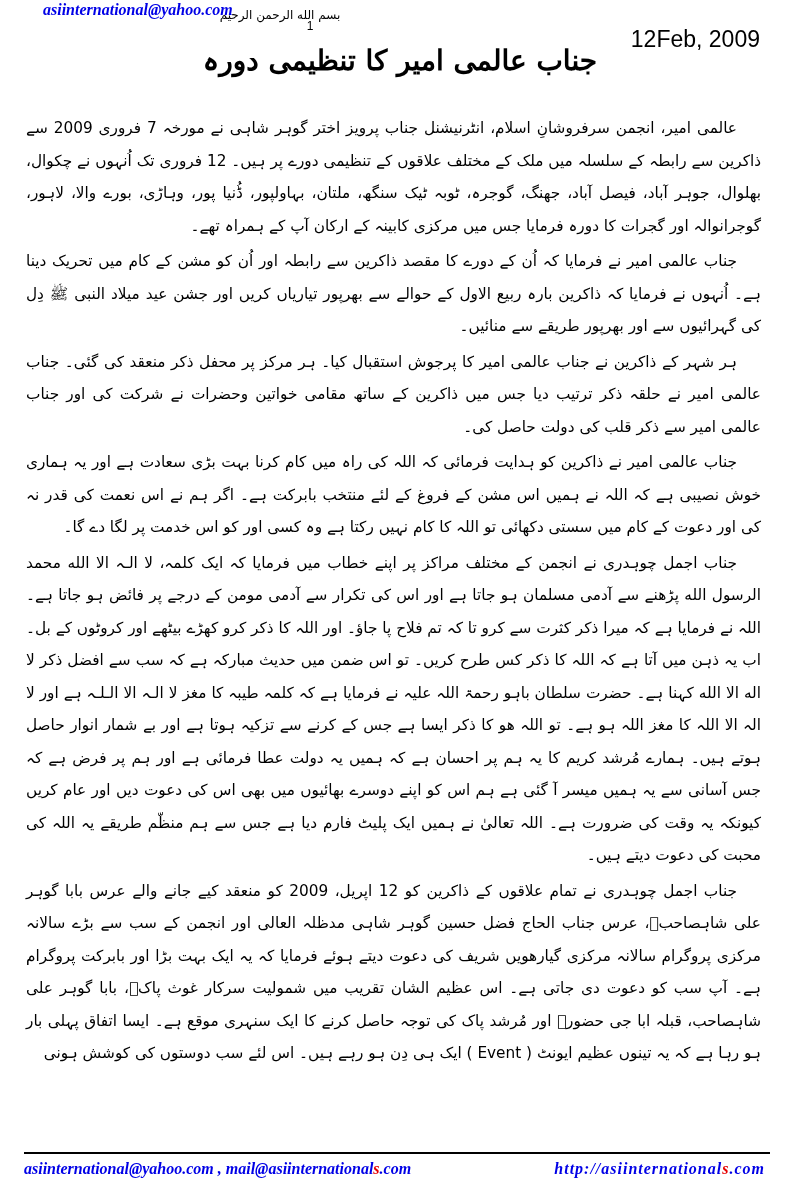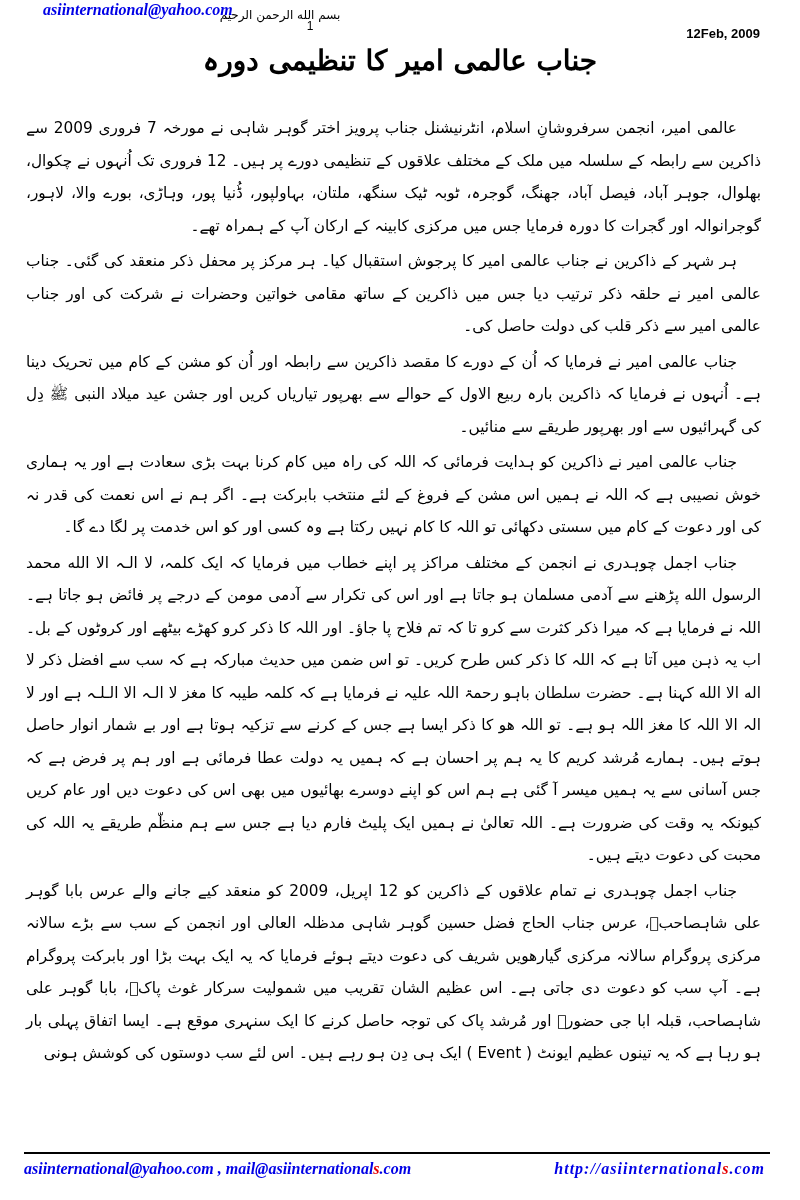--- a/index.html
+++ b/index.html
@@ -42,22 +42,21 @@
       width: 20px;
       text-align: center;
       font-family: "Liberation Sans", sans-serif;
       font-size: 12px;
     }
     .date {
       position: absolute;
       right: 40px;
       top: 26px;
       font-family: "Liberation Sans", sans-serif;
-      font-size: 13px;
-      font-weight: bold;
+      font-size: 23px;
     }
     .title {
       position: absolute;
       left: 0;
       width: 800px;
       top: 44px;
       text-align: center;
       direction: rtl;
       font-family: "DejaVu Serif", serif;
       font-size: 28px;
@@ -105,22 +104,22 @@
 
 <div class="header-email">asiinternational@yahoo.com</div>
 <div class="bismillah">بسم الله الرحمن الرحیم</div>
 <div class="page-number">1</div>
 <div class="date">12Feb, 2009</div>
 
 <h1 class="title" style="margin:0;">جناب عالمی امیر کا تنظیمی دورہ</h1>
 
 <div class="content">
   <p>عالمی امیر، انجمن سرفروشانِ اسلام، انٹرنیشنل جناب پرویز اختر گوہر شاہی نے مورخہ 7 فروری 2009 سے ذاکرین سے رابطہ کے سلسلہ میں ملک کے مختلف علاقوں کے تنظیمی دورے پر ہیں۔ 12 فروری تک اُنہوں نے چکوال، بھلوال، جوہر آباد، فیصل آباد، جھنگ، گوجرہ، ٹوبہ ٹیک سنگھ، ملتان، بہاولپور، ڈُنیا پور، وہاڑی، بورے والا، لاہور، گوجرانوالہ اور گجرات کا دورہ فرمایا جس میں مرکزی کابینہ کے ارکان آپ کے ہمراہ تھے۔</p>
+  <p>جناب عالمی امیر نے فرمایا کہ اُن کے دورے کا مقصد ذاکرین سے رابطہ اور اُن کو مشن کے کام میں تحریک دینا ہے۔ اُنہوں نے فرمایا کہ ذاکرین بارہ ربیع الاول کے حوالے سے بھرپور تیاریاں کریں اور جشن عید میلاد النبی ﷺ دِل کی گہرائیوں سے اور بھرپور طریقے سے منائیں۔</p>
   <p>ہر شہر کے ذاکرین نے جناب عالمی امیر کا پرجوش استقبال کیا۔ ہر مرکز پر محفل ذکر منعقد کی گئی۔ جناب عالمی امیر نے حلقہ ذکر ترتیب دیا جس میں ذاکرین کے ساتھ مقامی خواتین وحضرات نے شرکت کی اور جناب عالمی امیر سے ذکر قلب کی دولت حاصل کی۔</p>
-  <p>جناب عالمی امیر نے فرمایا کہ اُن کے دورے کا مقصد ذاکرین سے رابطہ اور اُن کو مشن کے کام میں تحریک دینا ہے۔ اُنہوں نے فرمایا کہ ذاکرین بارہ ربیع الاول کے حوالے سے بھرپور تیاریاں کریں اور جشن عید میلاد النبی ﷺ دِل کی گہرائیوں سے اور بھرپور طریقے سے منائیں۔</p>
   <p>جناب عالمی امیر نے ذاکرین کو ہدایت فرمائی کہ اللہ کی راہ میں کام کرنا بہت بڑی سعادت ہے اور یہ ہماری خوش نصیبی ہے کہ اللہ نے ہمیں اس مشن کے فروغ کے لئے منتخب بابرکت ہے۔ اگر ہم نے اس نعمت کی قدر نہ کی اور دعوت کے کام میں سستی دکھائی تو اللہ کا کام نہیں رکتا ہے وہ کسی اور کو اس خدمت پر لگا دے گا۔</p>
   <p>جناب اجمل چوہدری نے انجمن کے مختلف مراکز پر اپنے خطاب میں فرمایا کہ ایک کلمہ، لا الـہ الا الله محمد الرسول الله پڑھنے سے آدمی مسلمان ہو جاتا ہے اور اس کی تکرار سے آدمی مومن کے درجے پر فائض ہو جاتا ہے۔ اللہ نے فرمایا ہے کہ میرا ذکر کثرت سے کرو تا کہ تم فلاح پا جاؤ۔ اور اللہ کا ذکر کرو کھڑے بیٹھے اور کروٹوں کے بل۔ اب یہ ذہن میں آتا ہے کہ اللہ کا ذکر کس طرح کریں۔ تو اس ضمن میں حدیث مبارکہ ہے کہ سب سے افضل ذکر لا اله الا الله کہنا ہے۔ حضرت سلطان باہو رحمۃ اللہ علیہ نے فرمایا ہے کہ کلمہ طیبہ کا مغز لا الـہ الا الـلـہ ہے اور لا الہ الا اللہ کا مغز اللہ ہو ہے۔ تو اللہ ھو کا ذکر ایسا ہے جس کے کرنے سے تزکیہ ہوتا ہے اور بے شمار انوار حاصل ہوتے ہیں۔ ہمارے مُرشد کریم کا یہ ہم پر احسان ہے کہ ہمیں یہ دولت عطا فرمائی ہے اور ہم پر فرض ہے کہ جس آسانی سے یہ ہمیں میسر آ گئی ہے ہم اس کو اپنے دوسرے بھائیوں میں بھی اس کی دعوت دیں اور عام کریں کیونکہ یہ وقت کی ضرورت ہے۔ اللہ تعالیٰ نے ہمیں ایک پلیٹ فارم دیا ہے جس سے ہم منظّم طریقے یہ اللہ کی محبت کی دعوت دیتے ہیں۔</p>
   <p>جناب اجمل چوہدری نے تمام علاقوں کے ذاکرین کو 12 اپریل، 2009 کو منعقد کیے جانے والے عرس بابا گوہر علی شاہصاحبؒ، عرس جناب الحاج فضل حسین گوہر شاہی مدظلہ العالی اور انجمن کے سب سے بڑے سالانہ مرکزی پروگرام سالانہ مرکزی گیارھویں شریف کی دعوت دیتے ہوئے فرمایا کہ یہ ایک بہت بڑا اور بابرکت پروگرام ہے۔ آپ سب کو دعوت دی جاتی ہے۔ اس عظیم الشان تقریب میں شمولیت سرکار غوث پاکؓ، بابا گوہر علی شاہصاحب، قبلہ ابا جی حضورؒ اور مُرشد پاک کی توجہ حاصل کرنے کا ایک سنہری موقع ہے۔ ایسا اتفاق پہلی بار ہو رہا ہے کہ یہ تینوں عظیم ایونٹ ( Event ) ایک ہی دِن ہو رہے ہیں۔ اس لئے سب دوستوں کی کوشش ہونی</p>
 </div>
 
 <div class="footer-rule"></div>
 <div class="footer-left">
   <span>asiinternational@yahoo.com ,  mail@asiinternational</span><span class="red">s</span><span>.com</span>
 </div>
 <div class="footer-right">

